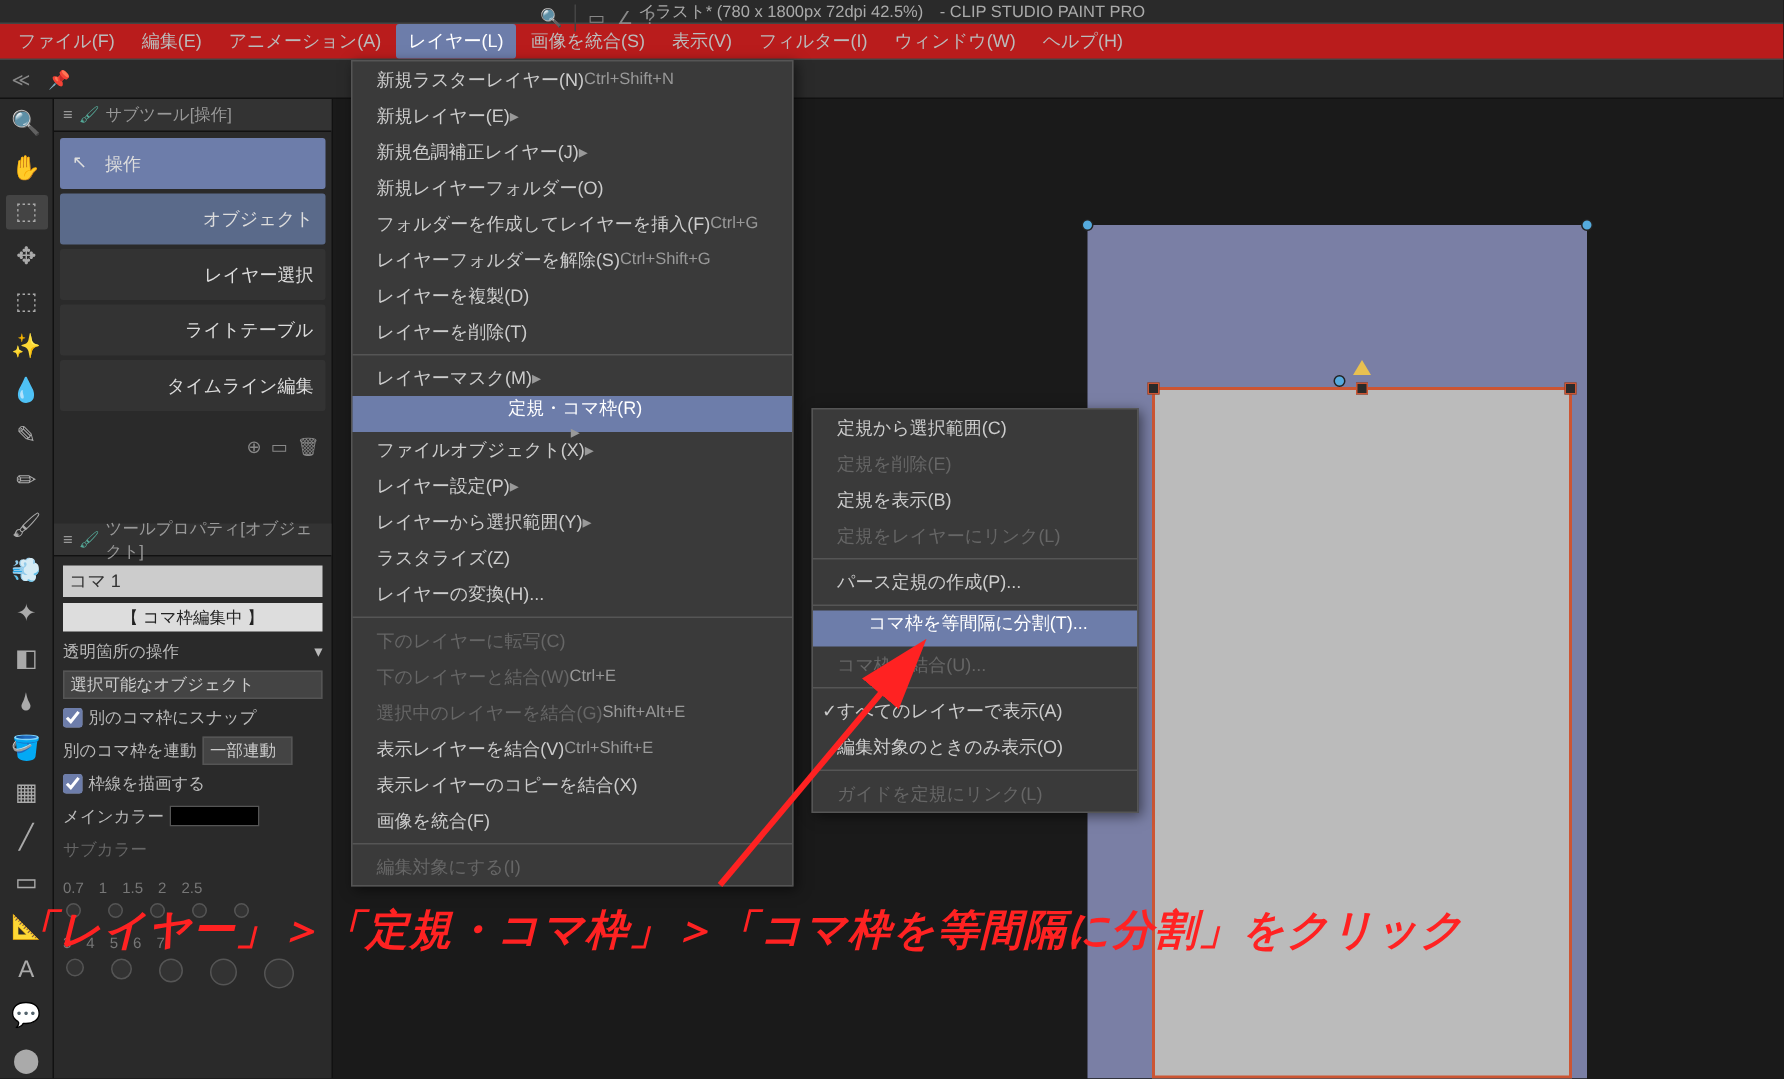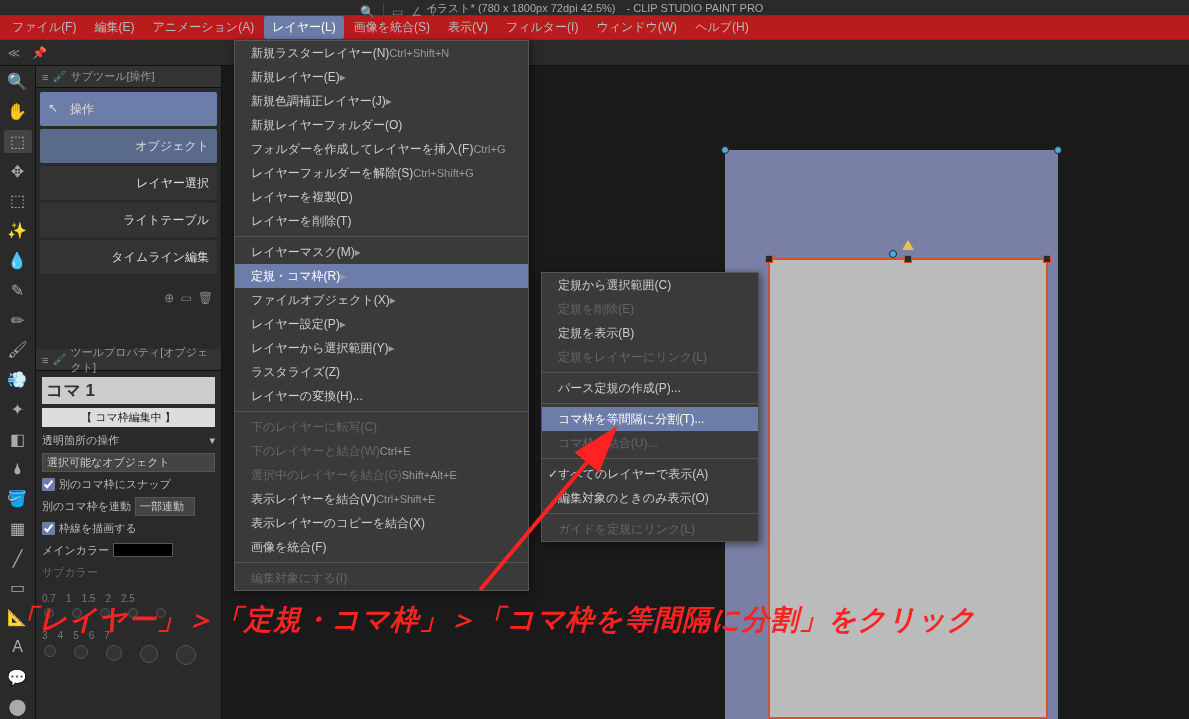--- a/index.html
+++ b/index.html
@@ -25,38 +25,38 @@
 .sub-item { height: 34px; background: #5a6a8a; margin-bottom: 3px; display: flex; align-items: center; justify-content: flex-end; padding: 0 8px; color: #ddd; font-size: 12px; border-radius: 2px; }
 .sub-item.dark { background: #333; }
 .sub-item.light { background: #6d7daa; justify-content: flex-start; gap: 6px; }
 .sub-item .ic { width: 16px; height: 16px; }
 
 .prop-panel { margin-top: 40px; }
 .prop-body { padding: 6px; font-size: 11px; color: #bbb; }
 .prop-row { display: flex; align-items: center; gap: 4px; margin-bottom: 4px; height: 18px; }
 .prop-row input[type=checkbox] { accent-color: #6d7daa; }
 .prop-row select, .prop-row .sel-box { background: #444; border: 1px solid #555; color: #ccc; font-size: 11px; padding: 1px 4px; flex: 1; }
-.prop-title { background: #ccc; color: #333; padding: 2px 4px; margin-bottom: 4px; font-size: 17px; font-weight: bold; }
+.prop-title { background: #ccc; color: #333; padding: 2px 4px; margin-bottom: 4px; font-size: 12px; }
 .color-swatch { width: 60px; height: 14px; background: #000; border: 1px solid #555; }
 .brush-row { display: flex; gap: 10px; color: #777; font-size: 10px; margin-top: 12px; text-align: right; }
 .dots-row { display: flex; gap: 18px; margin-top: 4px; padding-left: 2px; }
 .dot { width: 10px; height: 10px; border-radius: 50%; background: #333; border: 1px solid #555; }
 
 .canvas-area { flex: 1; background: #1a1a1a; position: relative; }
 .frame-outer { position: absolute; top: 84px; left: 503px; width: 333px; height: 569px; background: #7a7fa5; }
 .frame-handles { position: absolute; top: 84px; left: 503px; width: 333px; height: 569px; }
 .handle { position: absolute; width: 8px; height: 8px; background: #5ad; border-radius: 50%; border: 1px solid #222; }
 .frame-inner { position: absolute; top: 192px; left: 546px; width: 280px; height: 461px; background: #bbb; border: 2px solid #cc5533; }
 .inner-handle { position: absolute; width: 8px; height: 8px; border: 1px solid #cc5533; background: #2a2a2a; }
 .tri-handle { position: absolute; width: 0; height: 0; border-left: 6px solid transparent; border-right: 6px solid transparent; border-bottom: 10px solid #e8c050; }
 
 .dropdown-menu { position: absolute; background: #3a3a3a; border: 1px solid #555; box-shadow: 2px 2px 8px rgba(0,0,0,.5); min-width: 295px; z-index: 100; }
 .dd-item { height: 24px; display: flex; align-items: center; justify-content: flex-start; padding: 0 12px 0 16px; color: #ccc; font-size: 12px; cursor: pointer; }
 .dd-item.disabled { color: #666; }
-.dd-item.highlighted { background: #6d7daa; color: #fff; }
+.dd-item.highlighted { background: #6d7daa; color: #fff; flex-direction: column; }
 .dd-item .shortcut { color: #999; font-size: 11px; }
 .dd-item .arrow { color: #999; }
 .dd-sep { height: 1px; background: #555; margin: 3px 0; }
 
 .submenu { position: absolute; background: #3a3a3a; border: 1px solid #555; box-shadow: 2px 2px 8px rgba(0,0,0,.5); min-width: 218px; z-index: 101; }
 
 .arrow-overlay { position: absolute; z-index: 200; pointer-events: none; }
 .instruction-text { position: absolute; bottom: 80px; left: 10px; font-size: 28px; font-weight: bold; color: #ff2222; z-index: 300; white-space: nowrap; font-style: italic; font-family: "Yu Gothic", sans-serif; letter-spacing: 1px; }
 .canvas-top-icons { position: absolute; top: 0; left: 360px; height: 24px; display: flex; align-items: center; gap: 8px; color: #888; }
 .canvas-top-icons .sep { width: 1px; height: 18px; background: #444; }

